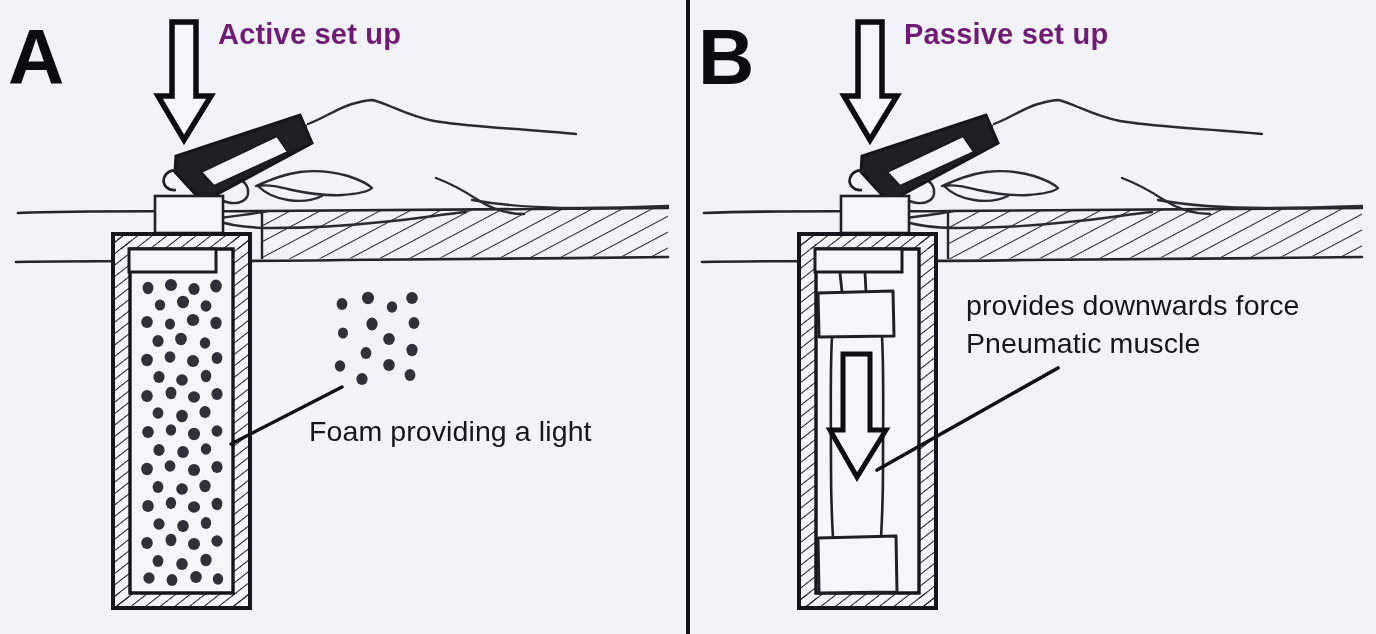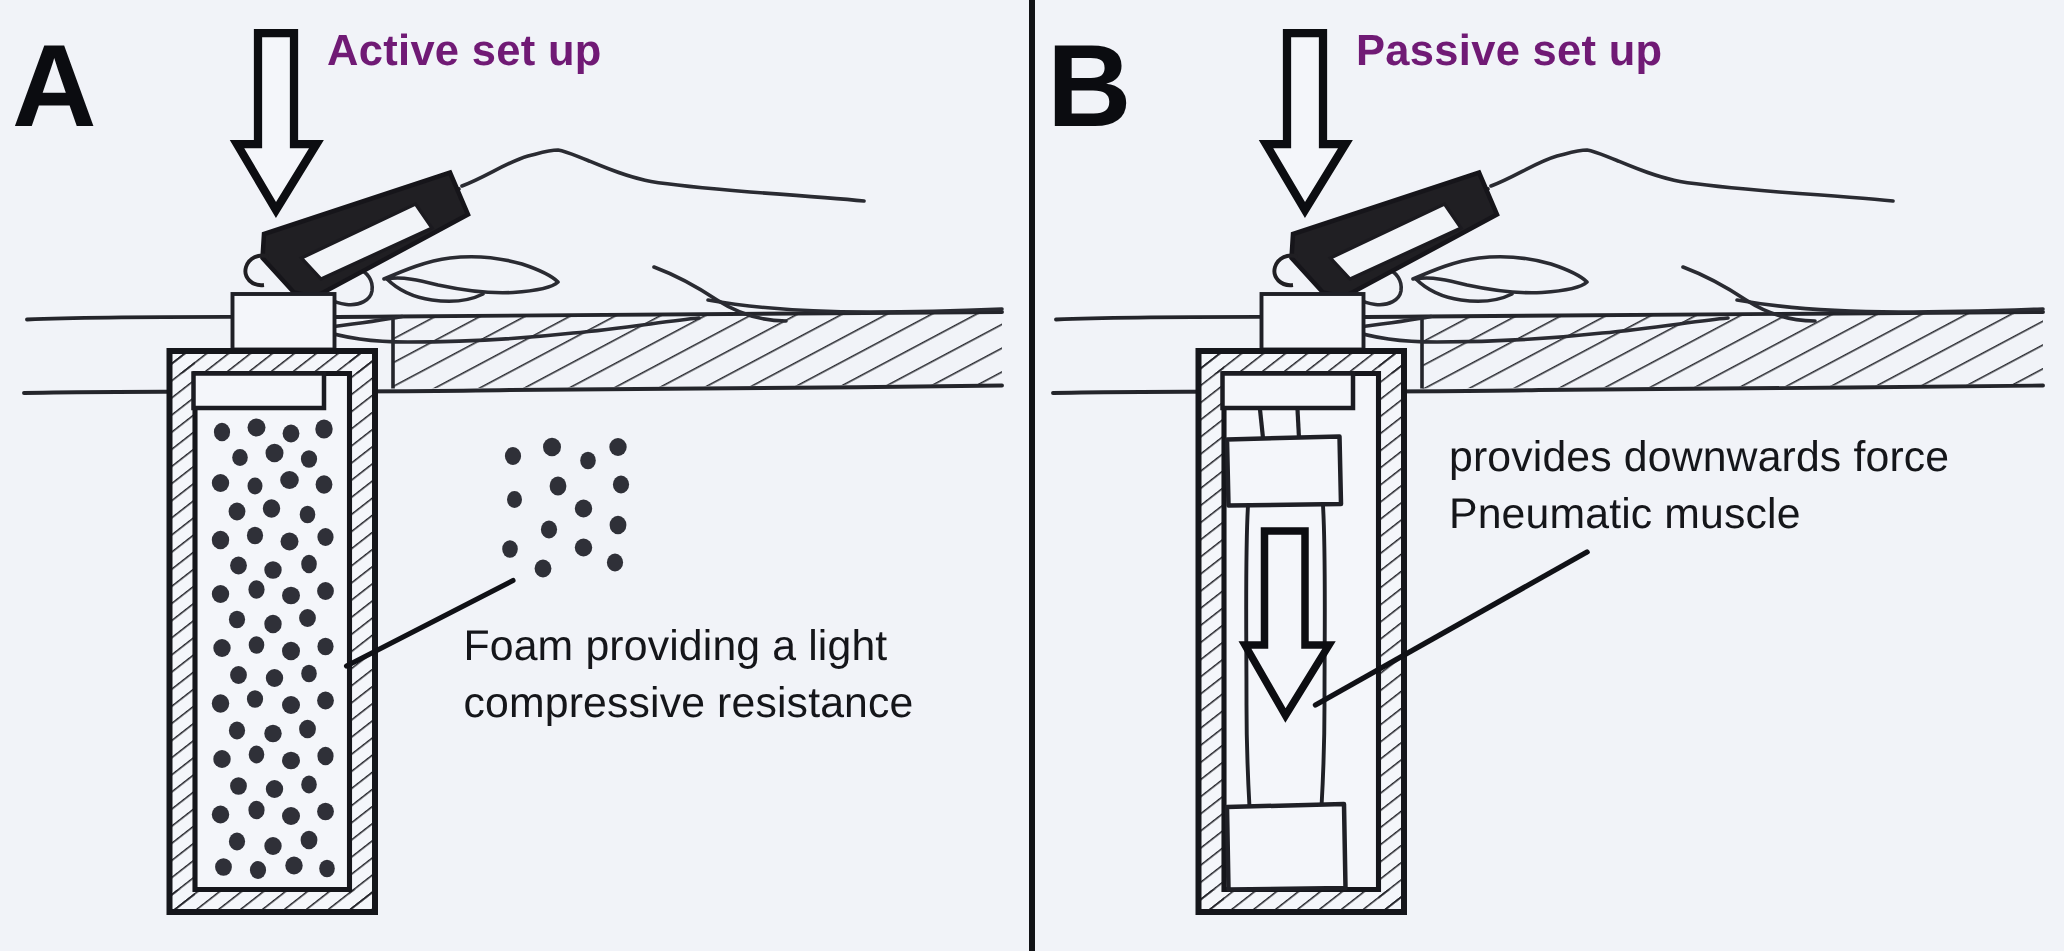--- a/index.html
+++ b/index.html
@@ -236,21 +236,20 @@
 
       <g>
         <line x1="231" y1="444" x2="342" y2="387" stroke="#101116" stroke-width="3.4" stroke-linecap="round"></line>
       </g>
     </svg>
 
     <div class="panel-letter" id="letter-a">A</div>
     <div class="heading" id="heading-a">Active set up</div>
     <div class="caption" id="caption-a">
       <div>Foam providing a light</div>
-      <div>compressive resistance</div>
     </div>
   </div>
 
   <div id="panel-divider"></div>
 
   <div class="panel" id="panel-b">
 
     <svg class="svg-layer" viewBox="0 0 686 634">
       <defs>
         <pattern id="hatchB" width="14" height="14" patternTransform="rotate(62)" patternUnits="userSpaceOnUse">

